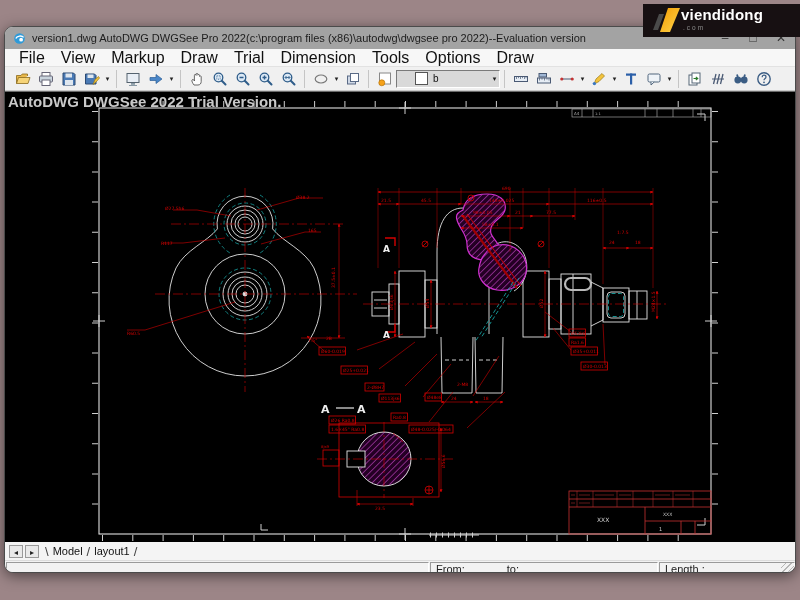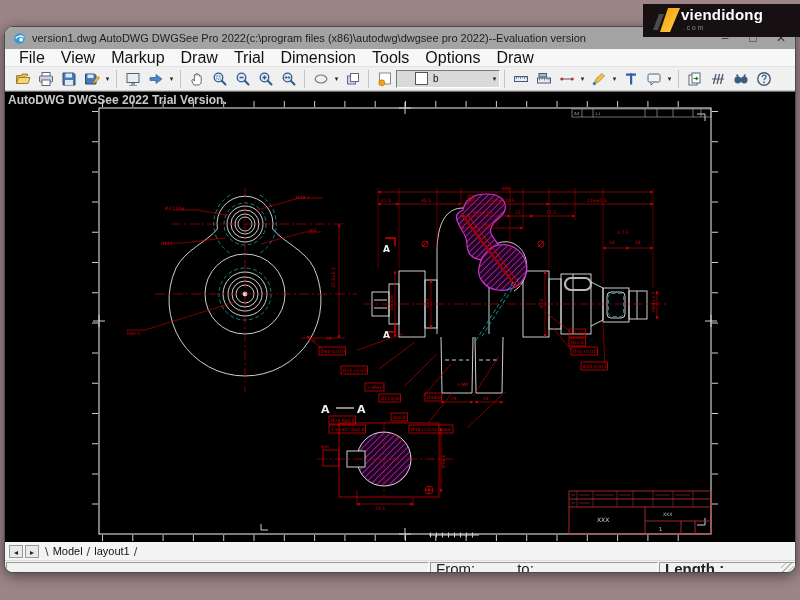--- a/index.html
+++ b/index.html
@@ -31,39 +31,39 @@
   .tb svg{width:16px;height:16px;}
   .dd{width:9px;font-size:7px;color:#222;text-align:center;line-height:22px;}
   .sep{width:1px;height:18px;background:#c5c5c5;margin:0 4px;}
   .combo{height:18px;width:104px;background:#d9d9d9;border:1px solid;border-color:#7a7a7a #fff #fff #7a7a7a;
     display:flex;align-items:center;box-sizing:border-box;}
   .swatch{width:11px;height:11px;background:#fff;border:1px solid #555;margin:0 5px 0 18px;flex:0 0 auto;}
   .combo-val{font-size:10px;color:#111;}
   .combo .dd{margin-left:auto;}
 
   .canvas{position:relative;height:450px;background:#000;border-top:1px solid #6a6a6a;}
-  .trial-mark{position:absolute;top:1px;left:3px;font-size:12px;font-weight:bold;color:#c9c9c9;z-index:5;}
+  .trial-mark{position:absolute;top:1px;left:3px;font-size:15px;font-weight:bold;color:#c9c9c9;z-index:5;}
   #cad{position:absolute;inset:0;width:100%;height:100%;}
   #cad text{font-family:"DejaVu Sans",sans-serif;}
 
   .tabbar{height:18px;background:#f4f4f4;display:flex;align-items:center;padding-left:4px;}
   .tab-nav{width:14px;height:13px;border:1px solid #9a9a9a;background:#e9e9e9;font-size:8px;color:#222;
     text-align:center;line-height:13px;margin-right:2px;box-sizing:border-box;}
   .slash{color:#444;font-size:13px;margin:0 4px;}
   .tab{font-size:11px;color:#111;}
   .tab.active{font-weight:normal;}
 
   .statusbar{height:15px;background:#f2f2f2;display:flex;align-items:center;position:relative;
-    border-top:1px solid #dcdcdc;font-size:15px;color:#222;}
+    border-top:1px solid #dcdcdc;font-size:11px;color:#222;}
   .sb-panel{height:13px;border:1px solid;border-color:#9a9a9a #fff #fff #9a9a9a;box-sizing:border-box;
     display:flex;align-items:center;margin-left:1px;}
   .sb-1{width:423px;}
   .sb-2{width:228px;padding-left:5px;}
   .sb-2 .sb-to{margin-left:42px;}
-  .sb-3{flex:1;padding-left:5px;font-weight:bold;}
+  .sb-3{flex:1;padding-left:5px;}
   .grip{position:absolute;right:1px;bottom:1px;width:13px;height:12px;
     background:repeating-linear-gradient(135deg,transparent 0 3px,#b5b5b5 3px 4px);}
 
   .softpedia{position:absolute;left:646px;top:537px;z-index:99;font-weight:bold;font-size:23px;
     color:#d3d3d3;letter-spacing:1px;opacity:.95;
     text-shadow:-1px -1px 0 #9e9e9e,1px 1px 1px #ffffff;}
   .softpedia sup{font-size:8px;}
 </style>
 </head>
 <body>

